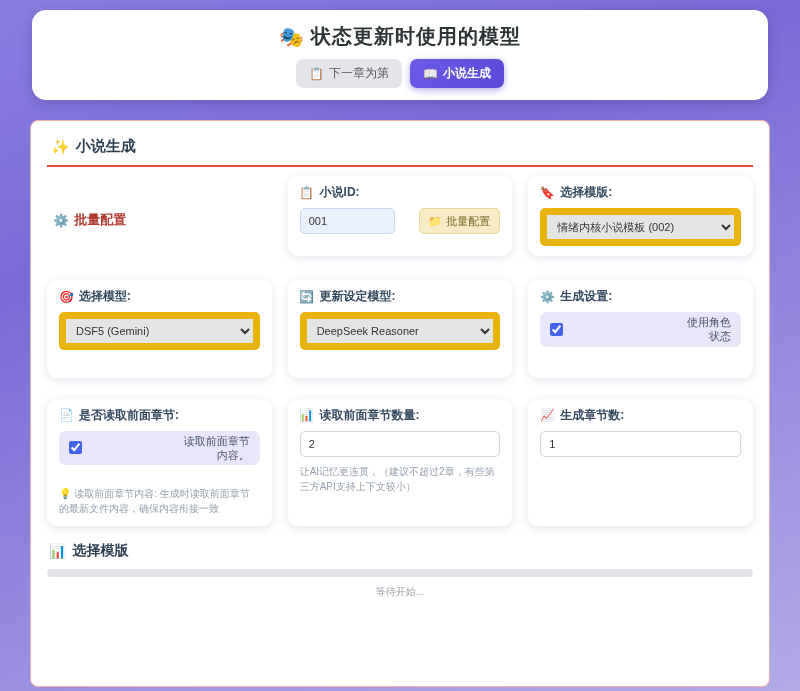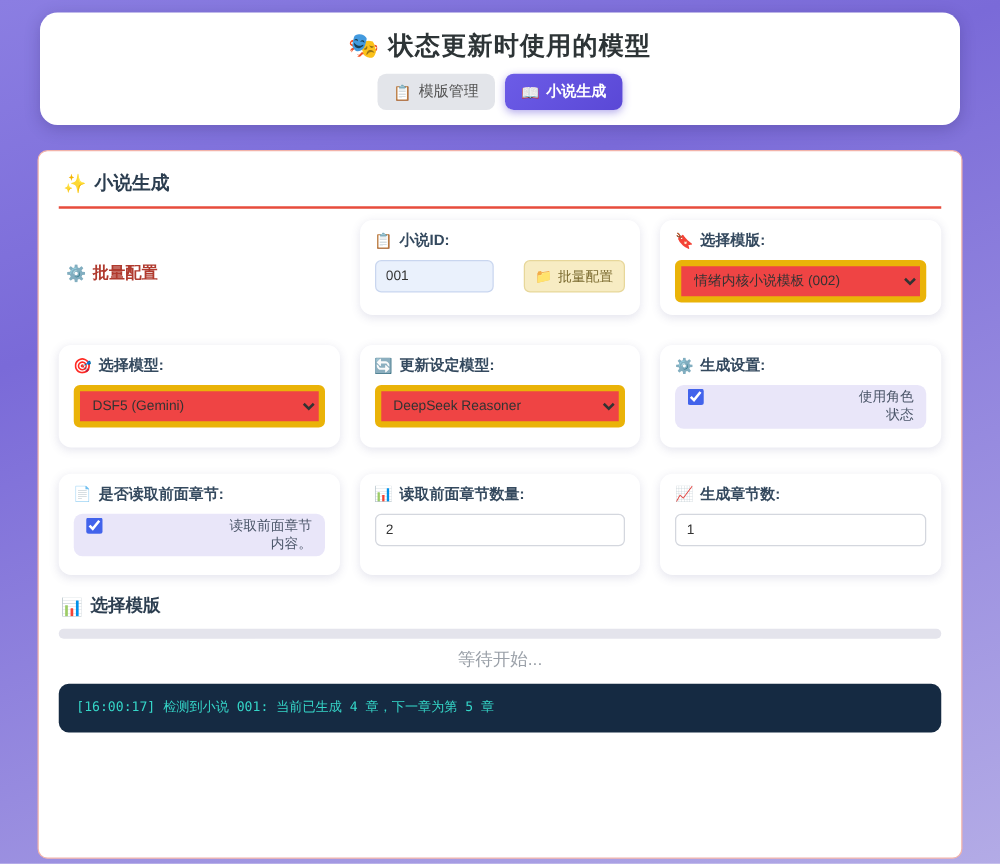--- a/index.html
+++ b/index.html
@@ -60,61 +60,61 @@
     border: 1px solid #c9d6ef; border-radius: 5px; background: #eaf1fc;
     color: #333; font-family: inherit;
   }
   .num-input { background: #fff; border-color: #d4d7de; }
   .btn-yellow {
     white-space: nowrap; background: #f7ecc3; border: 1px solid #e7d79a;
     color: #7a6a2f; border-radius: 5px; font-size: 11px; padding: 4px 9px;
     display: inline-flex; gap: 4px; align-items: center; cursor: pointer; font-family: inherit;
   }
   .select {
-    width: 100%; padding: 5px 6px; font-size: 11px; border: 5px solid #eab308;
-    border-radius: 5px; background: #ef4444; color: #333; font-family: inherit;
+    width: 100%; padding: 5px 6px; font-size: 11px; border: 7px solid #eab308;
+    border-radius: 5px; background: #e5e5e5; color: #333; font-family: inherit;
   }
   .hint { font-size: 10px; color: #95a0ad; line-height: 1.5; margin-top: 7px; }
   .check-row {
-    display: flex; justify-content: space-between;
-    background: #e9e6f9; border-radius: 7px; padding: 3px 10px; margin-bottom: 5px;
+    display: flex; align-items: center; justify-content: space-between;
+    background: #e9e6f9; border-radius: 7px; padding: 3px 10px; margin-bottom: 21px;
     min-height: 30px;
   }
   .check-row input[type=checkbox] { width: 13px; height: 13px; accent-color: #4263eb; margin: 0; cursor: pointer; }
   .check-label { font-size: 11px; color: #4a5568; text-align: right; line-height: 1.3; }
   .w-narrow { width: 48px; }
   .w-wide { width: 68px; }
   
   .progress-header {
     font-size: 14px; font-weight: bold; color: #2c3e50; margin: 16px 0 9px;
     padding-left: 2px; display: flex; gap: 6px; align-items: center;
   }
   .progress-track { height: 8px; background: #e4e4ec; border-radius: 4px; overflow: hidden; }
   .progress-fill { width: 0%; height: 100%; background: #6c5ce7; }
-  .status-text { text-align: center; font-size: 14px; color: #9aa0a8; margin: 8px 0 10px; }
+  .status-text { text-align: center; font-size: 10px; color: #9aa0a8; margin: 8px 0 10px; }
   .console {
     background: #152a42; border-radius: 8px; padding: 12px 14px;
     font-family: "DejaVu Sans Mono", monospace; font-size: 10.5px;
     color: #35d6c8; min-height: 38px; line-height: 1.4;
   }
 </style>
 </head>
 <body>
 
 <div class="page">
 
   <header class="header-card">
     <h1 class="app-title">
       <span>🎭</span>
       <span>状态更新时使用的模型</span>
     </h1>
     <nav class="tabs">
       <button class="tab">
         <span>📋</span>
-        <span>模版管理</span>
+        <span>下一章为第</span>
       </button>
       <button class="tab active">
         <span>📖</span>
         <span>小说生成</span>
       </button>
     </nav>
   </header>
 
   <main class="main-card">
 
@@ -190,45 +190,47 @@
     <div class="grid row3">
       <section class="field-card">
         <div class="field-label">
           <span>📄</span>
           <span>是否读取前面章节:</span>
         </div>
         <div class="check-row">
           <input type="checkbox" checked="" style="">
           <span class="check-label w-wide">读取前面章节内容。</span>
         </div>
+        <div class="hint">
+          <span>💡</span>
+          <span>读取前面章节内容: 生成时读取前面章节的最新文件内容，确保内容衔接一致</span>
+        </div>
       </section>
 
       <section class="field-card">
         <div class="field-label">
           <span>📊</span>
           <span>读取前面章节数量:</span>
         </div>
         <input class="text-input num-input" type="text" value="2" style="">
+        <div class="hint">让AI记忆更连贯，（建议不超过2章，有些第三方API支持上下文较小）</div>
       </section>
 
       <section class="field-card">
         <div class="field-label">
           <span>📈</span>
           <span>生成章节数:</span>
         </div>
         <input class="text-input num-input" type="text" value="1" style="">
       </section>
     </div>
 
     <div class="progress-header">
       <span>📊</span>
       <span>选择模版</span>
     </div>
     <div class="progress-track">
       <div class="progress-fill"></div>
     </div>
     <div class="status-text">等待开始...</div>
-    <div class="console">
-      <span>[16:00:17] 检测到小说 001: 当前已生成 4 章，下一章为第 5 章</span>
-    </div>
 
   </main>
 </div>
 
 </body></html>

